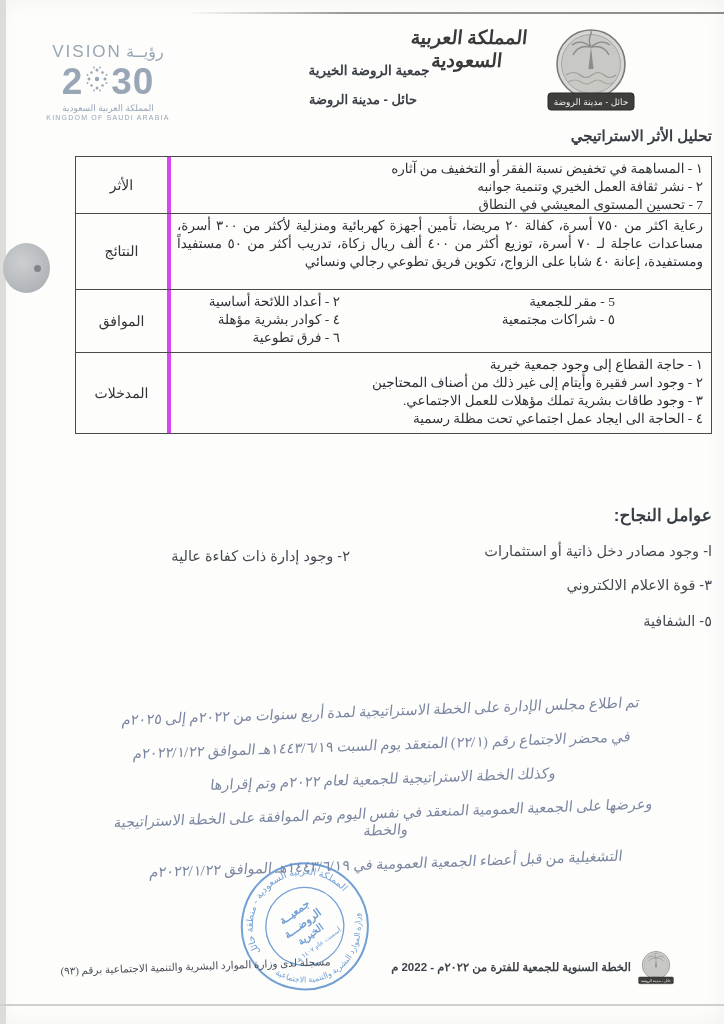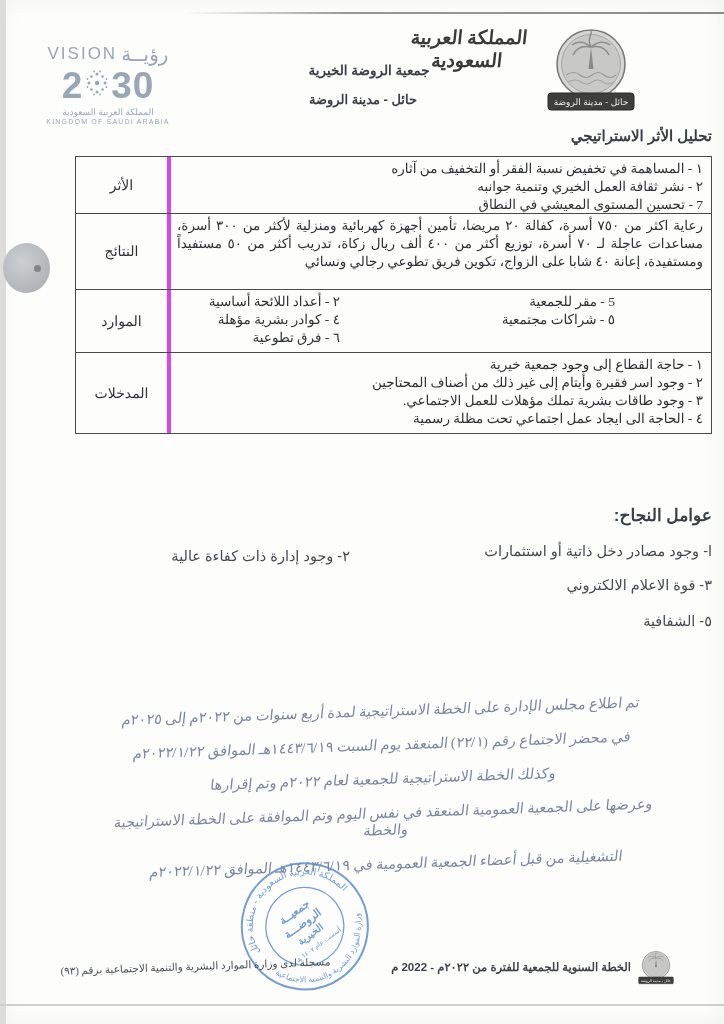--- a/index.html
+++ b/index.html
@@ -12,23 +12,23 @@
   .edge-left { position:absolute; left:0; top:0; width:6px; height:100%; background:#dcdcda; }
   .scan-line-top { position:absolute; top:12px; left:185px; width:539px; height:2px;
     background:linear-gradient(to right, rgba(130,130,130,0), rgba(120,120,120,.75) 30%, rgba(110,110,110,.8)); }
   .scan-line-bottom { position:absolute; top:1004px; left:0; width:724px; height:2px; background:#cfcfcd; }
   .hole-punch { position:absolute; left:3px; top:243px; width:47px; height:50px; border-radius:50%;
     background:radial-gradient(circle at 40% 38%, #cdd0d2, #b1b5b9 70%, #a6aaae); }
   .hole-punch .dot { position:absolute; right:9px; top:22px; width:7px; height:7px; border-radius:50%; background:#81858a; }
 
   
   .vision-logo { position:absolute; left:32px; top:42px; width:152px; color:#98a6b6; text-align:center; }
-  .vision-row1 { display:flex; justify-content:center; align-items:center; gap:4px; font-size:17px; }
+  .vision-row1 { display:flex; justify-content:center; align-items:flex-start; gap:4px; font-size:17px; }
   .vision-en { letter-spacing:2px; font-weight:400; }
-  .vision-ar { font-size:20px; direction:rtl; }
+  .vision-ar { font-size:16px; direction:rtl; }
   .vision-year { display:flex; justify-content:center; align-items:center; font-size:37px; font-weight:bold; line-height:1; margin-top:1px; letter-spacing:1px; }
   .vision-emblem { display:inline-block; margin:0 1px; }
   .vision-country-ar { font-size:9px; margin-top:3px; direction:rtl; }
   .vision-country-en { font-size:7px; letter-spacing:1.2px; margin-top:1px; }
 
   .calligraphy { position:absolute; left:383px; top:26px; width:170px; text-align:center;
     font-family:"Liberation Serif", serif; font-weight:bold; font-size:19px; color:#3a3a3a;
     direction:rtl; transform:skewX(-6deg); }
   .org-name { position:absolute; left:283px; top:62px; width:172px; text-align:center;
     font-size:13.5px; font-weight:bold; color:#3c4046; direction:rtl; }
@@ -157,21 +157,21 @@
         <div>١ - المساهمة في تخفيض نسبة الفقر أو التخفيف من آثاره</div>
         <div>٢ - نشر ثقافة العمل الخيري وتنمية جوانبه</div>
         <div>7 - تحسين المستوى المعيشي في النطاق</div>
       </div>
     </div>
     <div class="trow row-results">
       <div class="tlabel">النتائج</div>
       <div class="tcontent results-paragraph">رعاية اكثر من ٧٥٠ أسرة، كفالة ٢٠ مريضا، تأمين أجهزة كهربائية ومنزلية لأكثر من ٣٠٠ أسرة، مساعدات عاجلة لـ ٧٠ أسرة، توزيع أكثر من ٤٠٠ ألف ريال زكاة، تدريب أكثر من ٥٠ مستفيداً ومستفيدة، إعانة ٤٠ شابا على الزواج، تكوين فريق تطوعي رجالي ونسائي</div>
     </div>
     <div class="trow row-outputs">
-      <div class="tlabel">الموارد</div>
+      <div class="tlabel">الموافق</div>
       <div class="tcontent outputs-grid">
         <div class="outputs-col col-right">
           <div>5 - مقر للجمعية</div>
           <div>٥ - شراكات مجتمعية</div>
         </div>
         <div class="outputs-col col-left">
           <div>٢ - أعداد اللائحة أساسية</div>
           <div>٤ - كوادر بشرية مؤهلة</div>
           <div>٦ - فرق تطوعية</div>
         </div>

